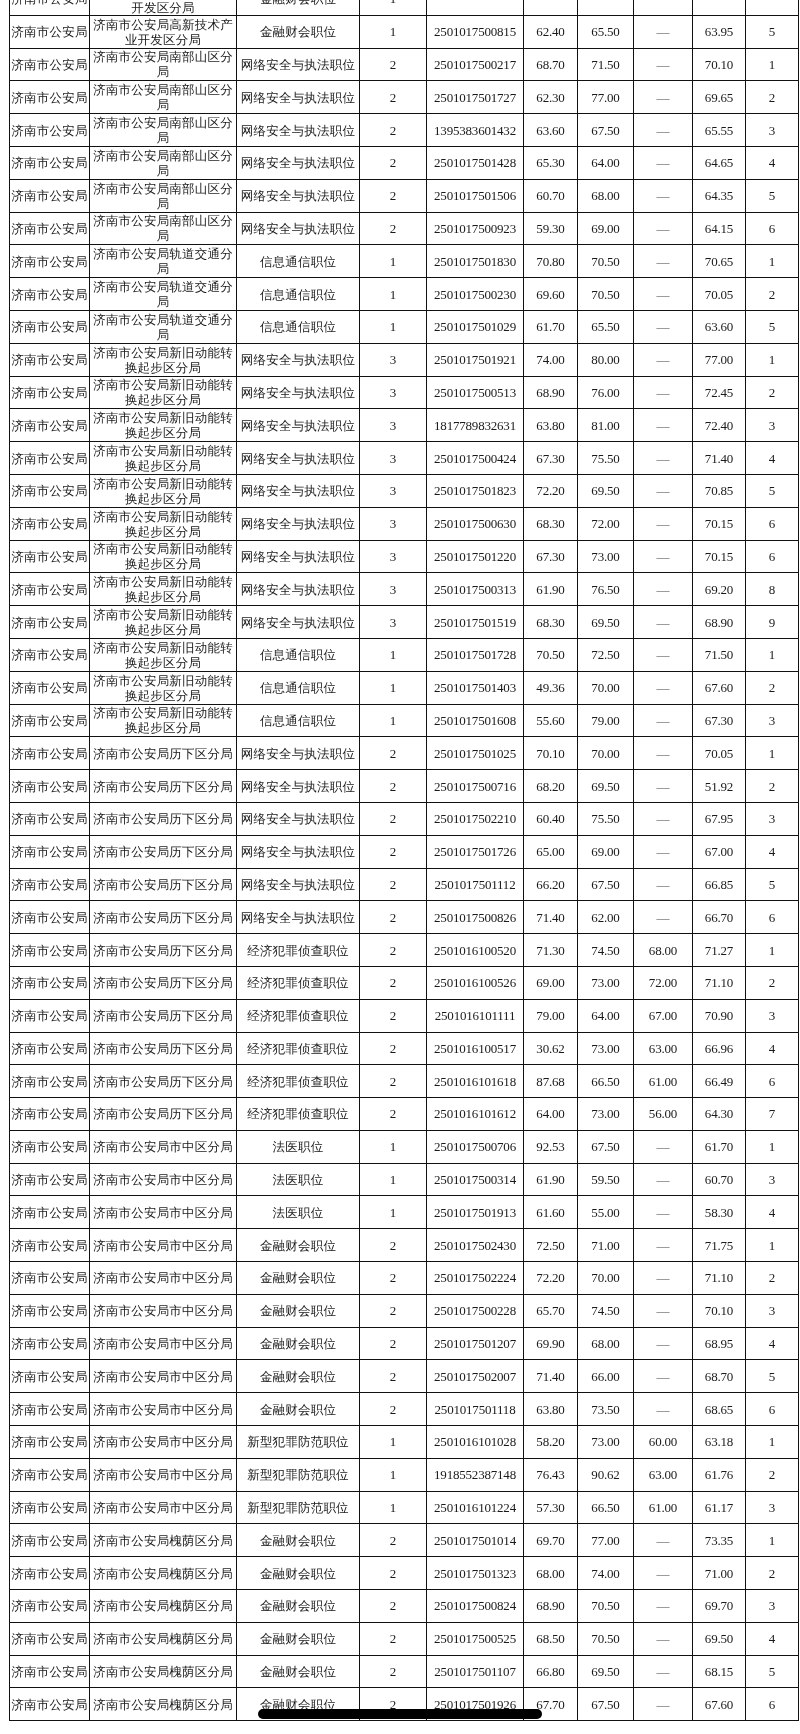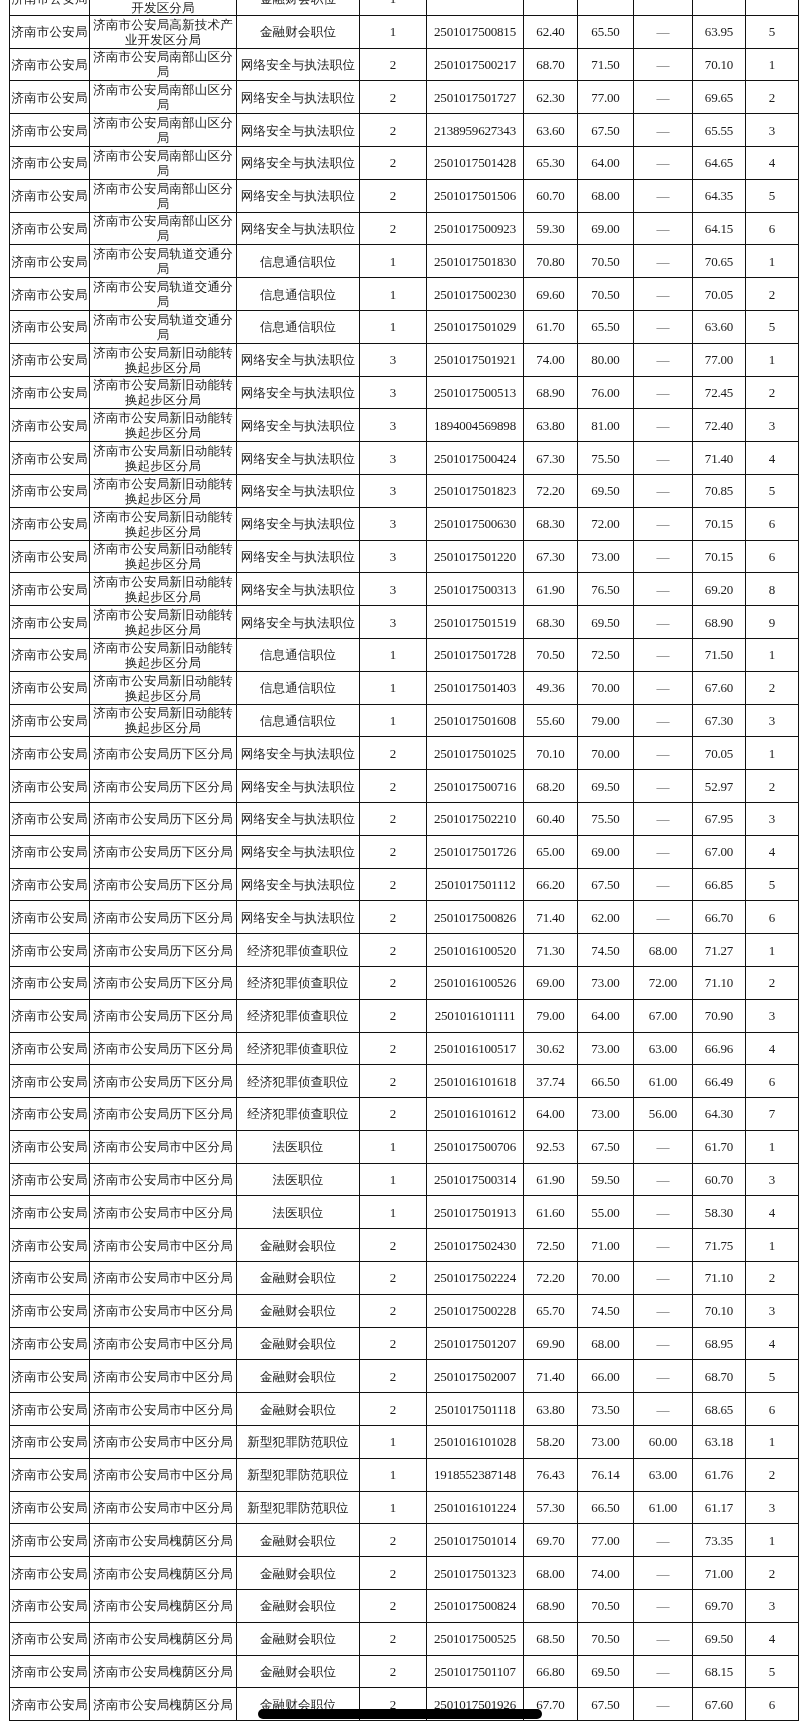--- a/index.html
+++ b/index.html
@@ -79,21 +79,21 @@
           <td class="num">77.00</td>
           <td class="num dash">—</td>
           <td class="num">69.65</td>
           <td class="num">2</td>
         </tr>
         <tr>
           <td class="cjk">济南市公安局</td>
           <td class="cjk">济南市公安局南部山区分局</td>
           <td class="cjk">网络安全与执法职位</td>
           <td class="num">2</td>
-          <td class="num">2138959627343</td>
+          <td class="num">1395383601432</td>
           <td class="num">63.60</td>
           <td class="num">67.50</td>
           <td class="num dash">—</td>
           <td class="num">65.55</td>
           <td class="num">3</td>
         </tr>
         <tr>
           <td class="cjk">济南市公安局</td>
           <td class="cjk">济南市公安局南部山区分局</td>
           <td class="cjk">网络安全与执法职位</td>
@@ -187,21 +187,21 @@
           <td class="num">76.00</td>
           <td class="num dash">—</td>
           <td class="num">72.45</td>
           <td class="num">2</td>
         </tr>
         <tr>
           <td class="cjk">济南市公安局</td>
           <td class="cjk">济南市公安局新旧动能转换起步区分局</td>
           <td class="cjk">网络安全与执法职位</td>
           <td class="num">3</td>
-          <td class="num">1894004569898</td>
+          <td class="num">1817789832631</td>
           <td class="num">63.80</td>
           <td class="num">81.00</td>
           <td class="num dash">—</td>
           <td class="num">72.40</td>
           <td class="num">3</td>
         </tr>
         <tr>
           <td class="cjk">济南市公安局</td>
           <td class="cjk">济南市公安局新旧动能转换起步区分局</td>
           <td class="cjk">网络安全与执法职位</td>
@@ -323,21 +323,21 @@
         </tr>
         <tr>
           <td class="cjk">济南市公安局</td>
           <td class="cjk">济南市公安局历下区分局</td>
           <td class="cjk">网络安全与执法职位</td>
           <td class="num">2</td>
           <td class="num">2501017500716</td>
           <td class="num">68.20</td>
           <td class="num">69.50</td>
           <td class="num dash">—</td>
-          <td class="num">52.97</td>
+          <td class="num">51.92</td>
           <td class="num">2</td>
         </tr>
         <tr>
           <td class="cjk">济南市公安局</td>
           <td class="cjk">济南市公安局历下区分局</td>
           <td class="cjk">网络安全与执法职位</td>
           <td class="num">2</td>
           <td class="num">2501017502210</td>
           <td class="num">60.40</td>
           <td class="num">75.50</td>
@@ -428,21 +428,21 @@
           <td class="num">63.00</td>
           <td class="num">66.96</td>
           <td class="num">4</td>
         </tr>
         <tr>
           <td class="cjk">济南市公安局</td>
           <td class="cjk">济南市公安局历下区分局</td>
           <td class="cjk">经济犯罪侦查职位</td>
           <td class="num">2</td>
           <td class="num">2501016101618</td>
-          <td class="num">37.74</td>
+          <td class="num">87.68</td>
           <td class="num">66.50</td>
           <td class="num">61.00</td>
           <td class="num">66.49</td>
           <td class="num">6</td>
         </tr>
         <tr>
           <td class="cjk">济南市公安局</td>
           <td class="cjk">济南市公安局历下区分局</td>
           <td class="cjk">经济犯罪侦查职位</td>
           <td class="num">2</td>
@@ -573,21 +573,21 @@
           <td class="num">63.18</td>
           <td class="num">1</td>
         </tr>
         <tr>
           <td class="cjk">济南市公安局</td>
           <td class="cjk">济南市公安局市中区分局</td>
           <td class="cjk">新型犯罪防范职位</td>
           <td class="num">1</td>
           <td class="num">1918552387148</td>
           <td class="num">76.43</td>
-          <td class="num">76.14</td>
+          <td class="num">90.62</td>
           <td class="num">63.00</td>
           <td class="num">61.76</td>
           <td class="num">2</td>
         </tr>
         <tr>
           <td class="cjk">济南市公安局</td>
           <td class="cjk">济南市公安局市中区分局</td>
           <td class="cjk">新型犯罪防范职位</td>
           <td class="num">1</td>
           <td class="num">2501016101224</td>

